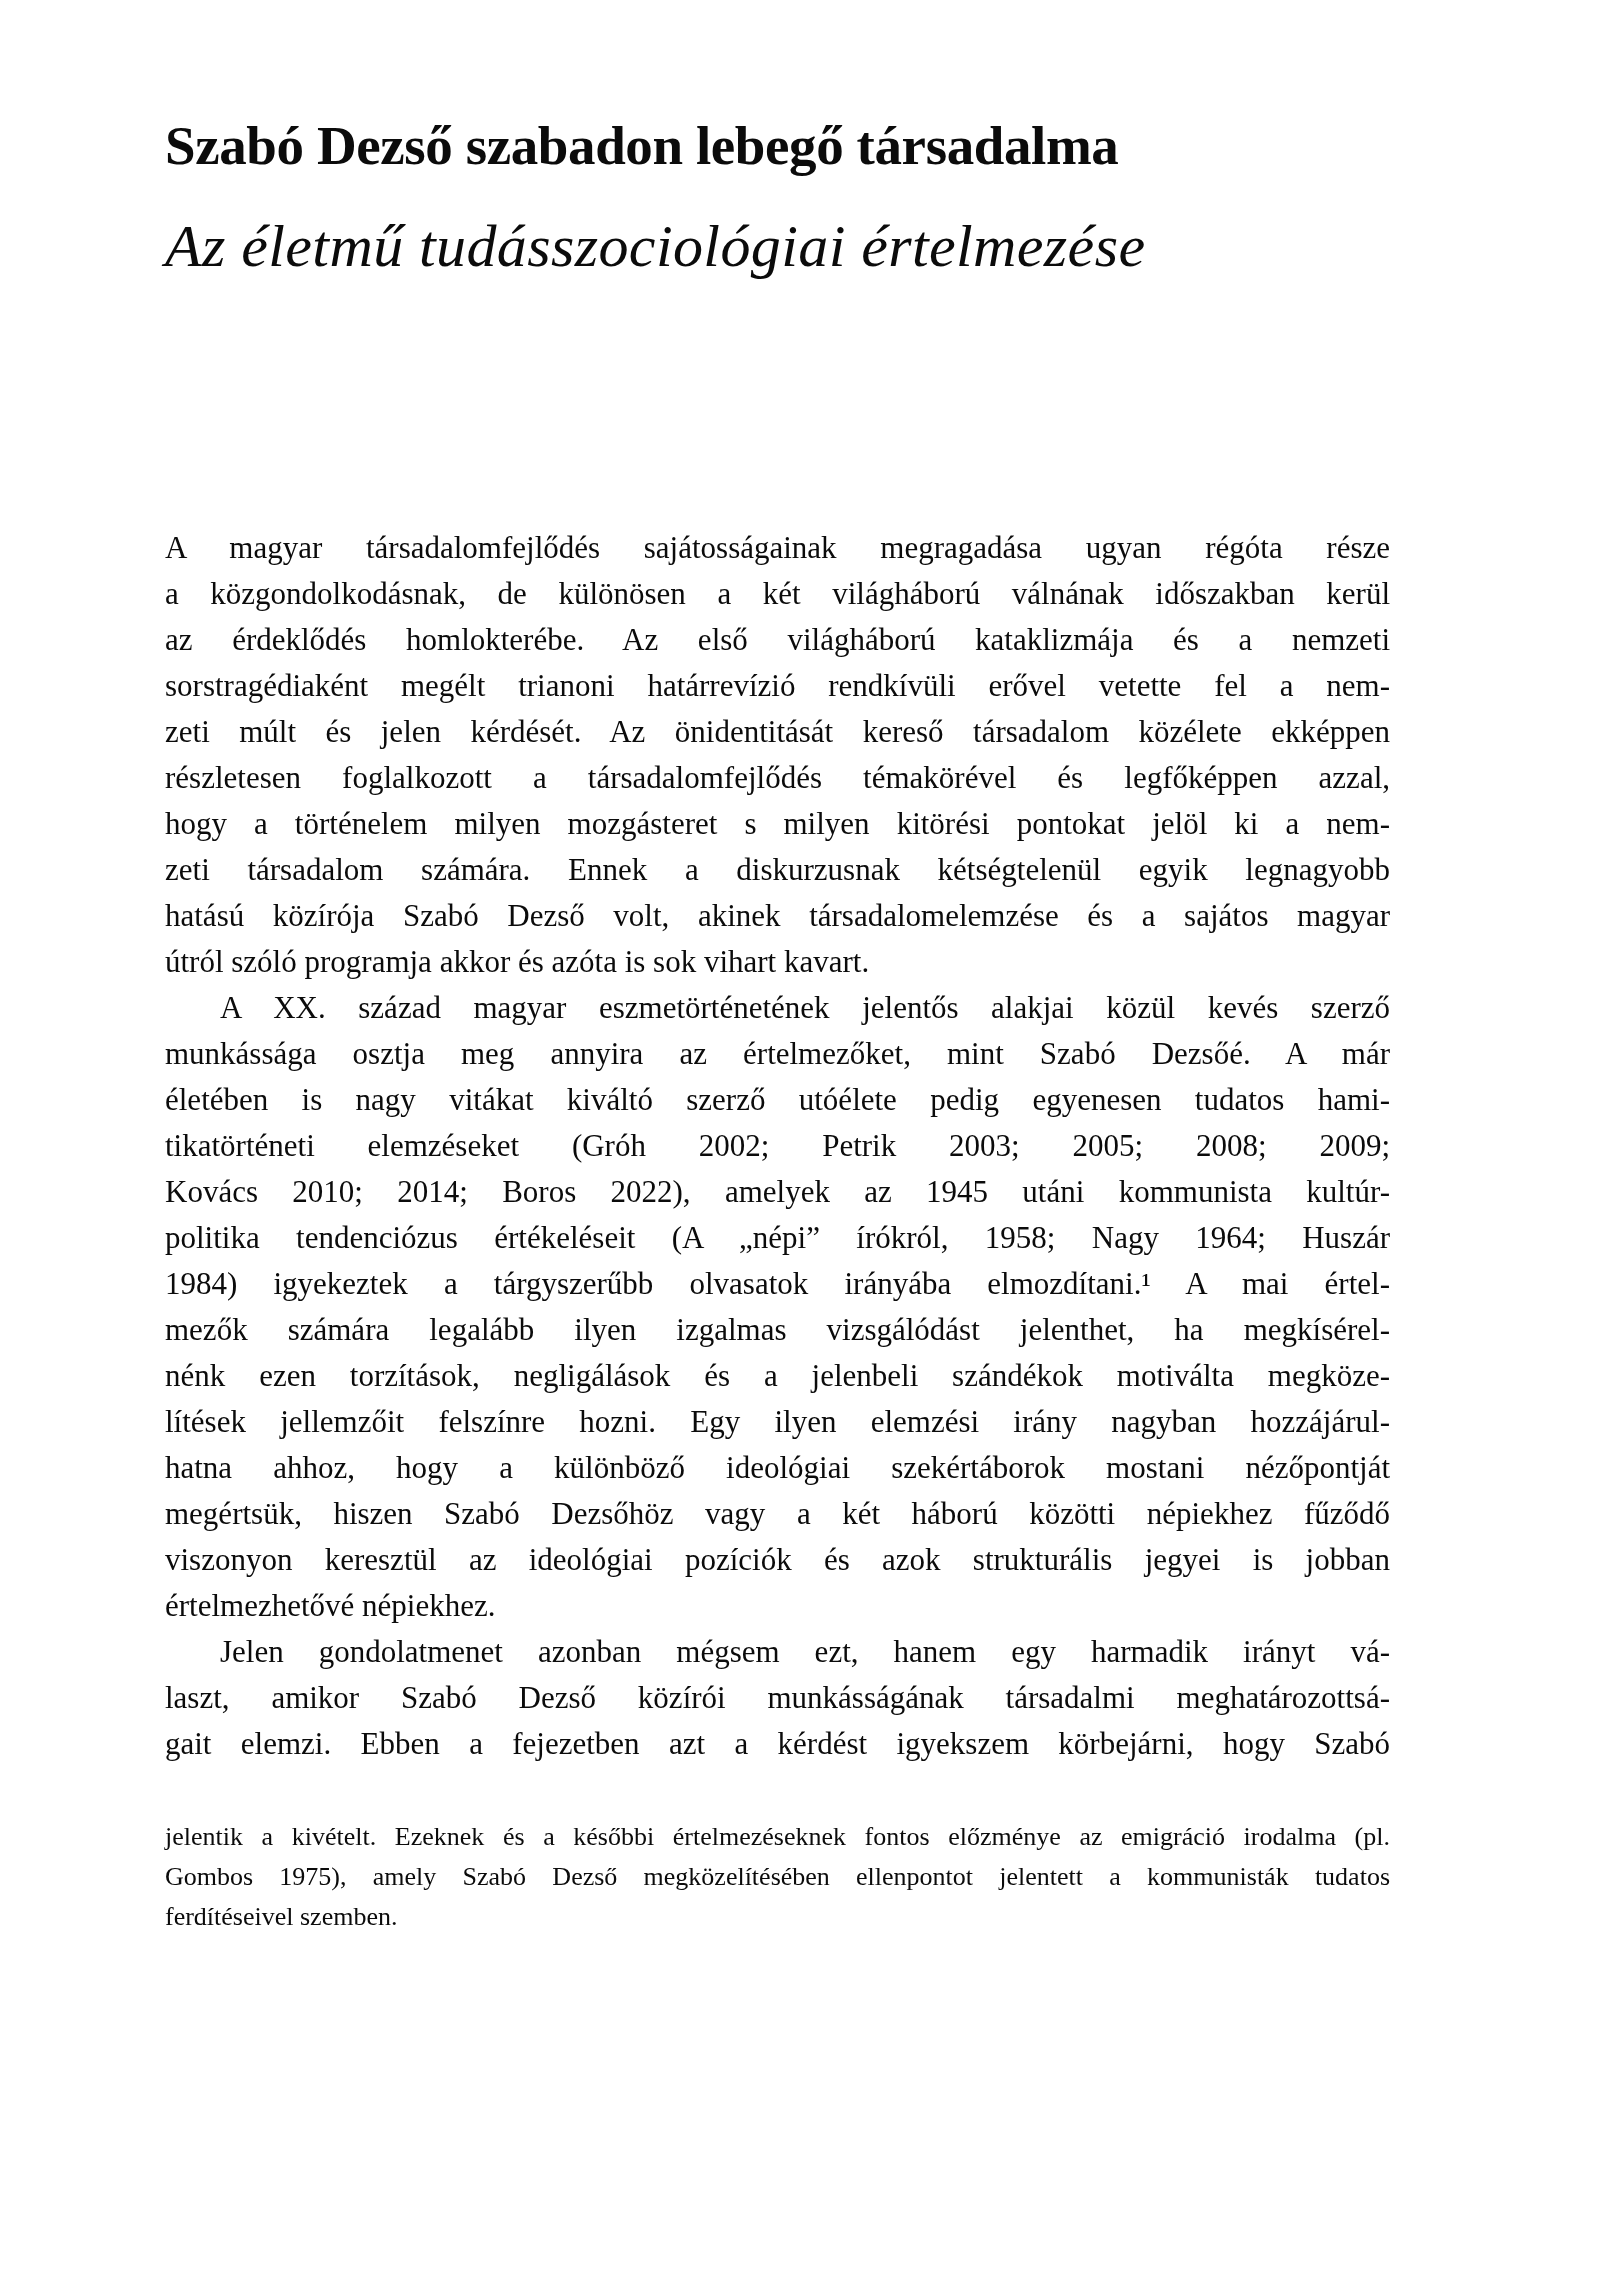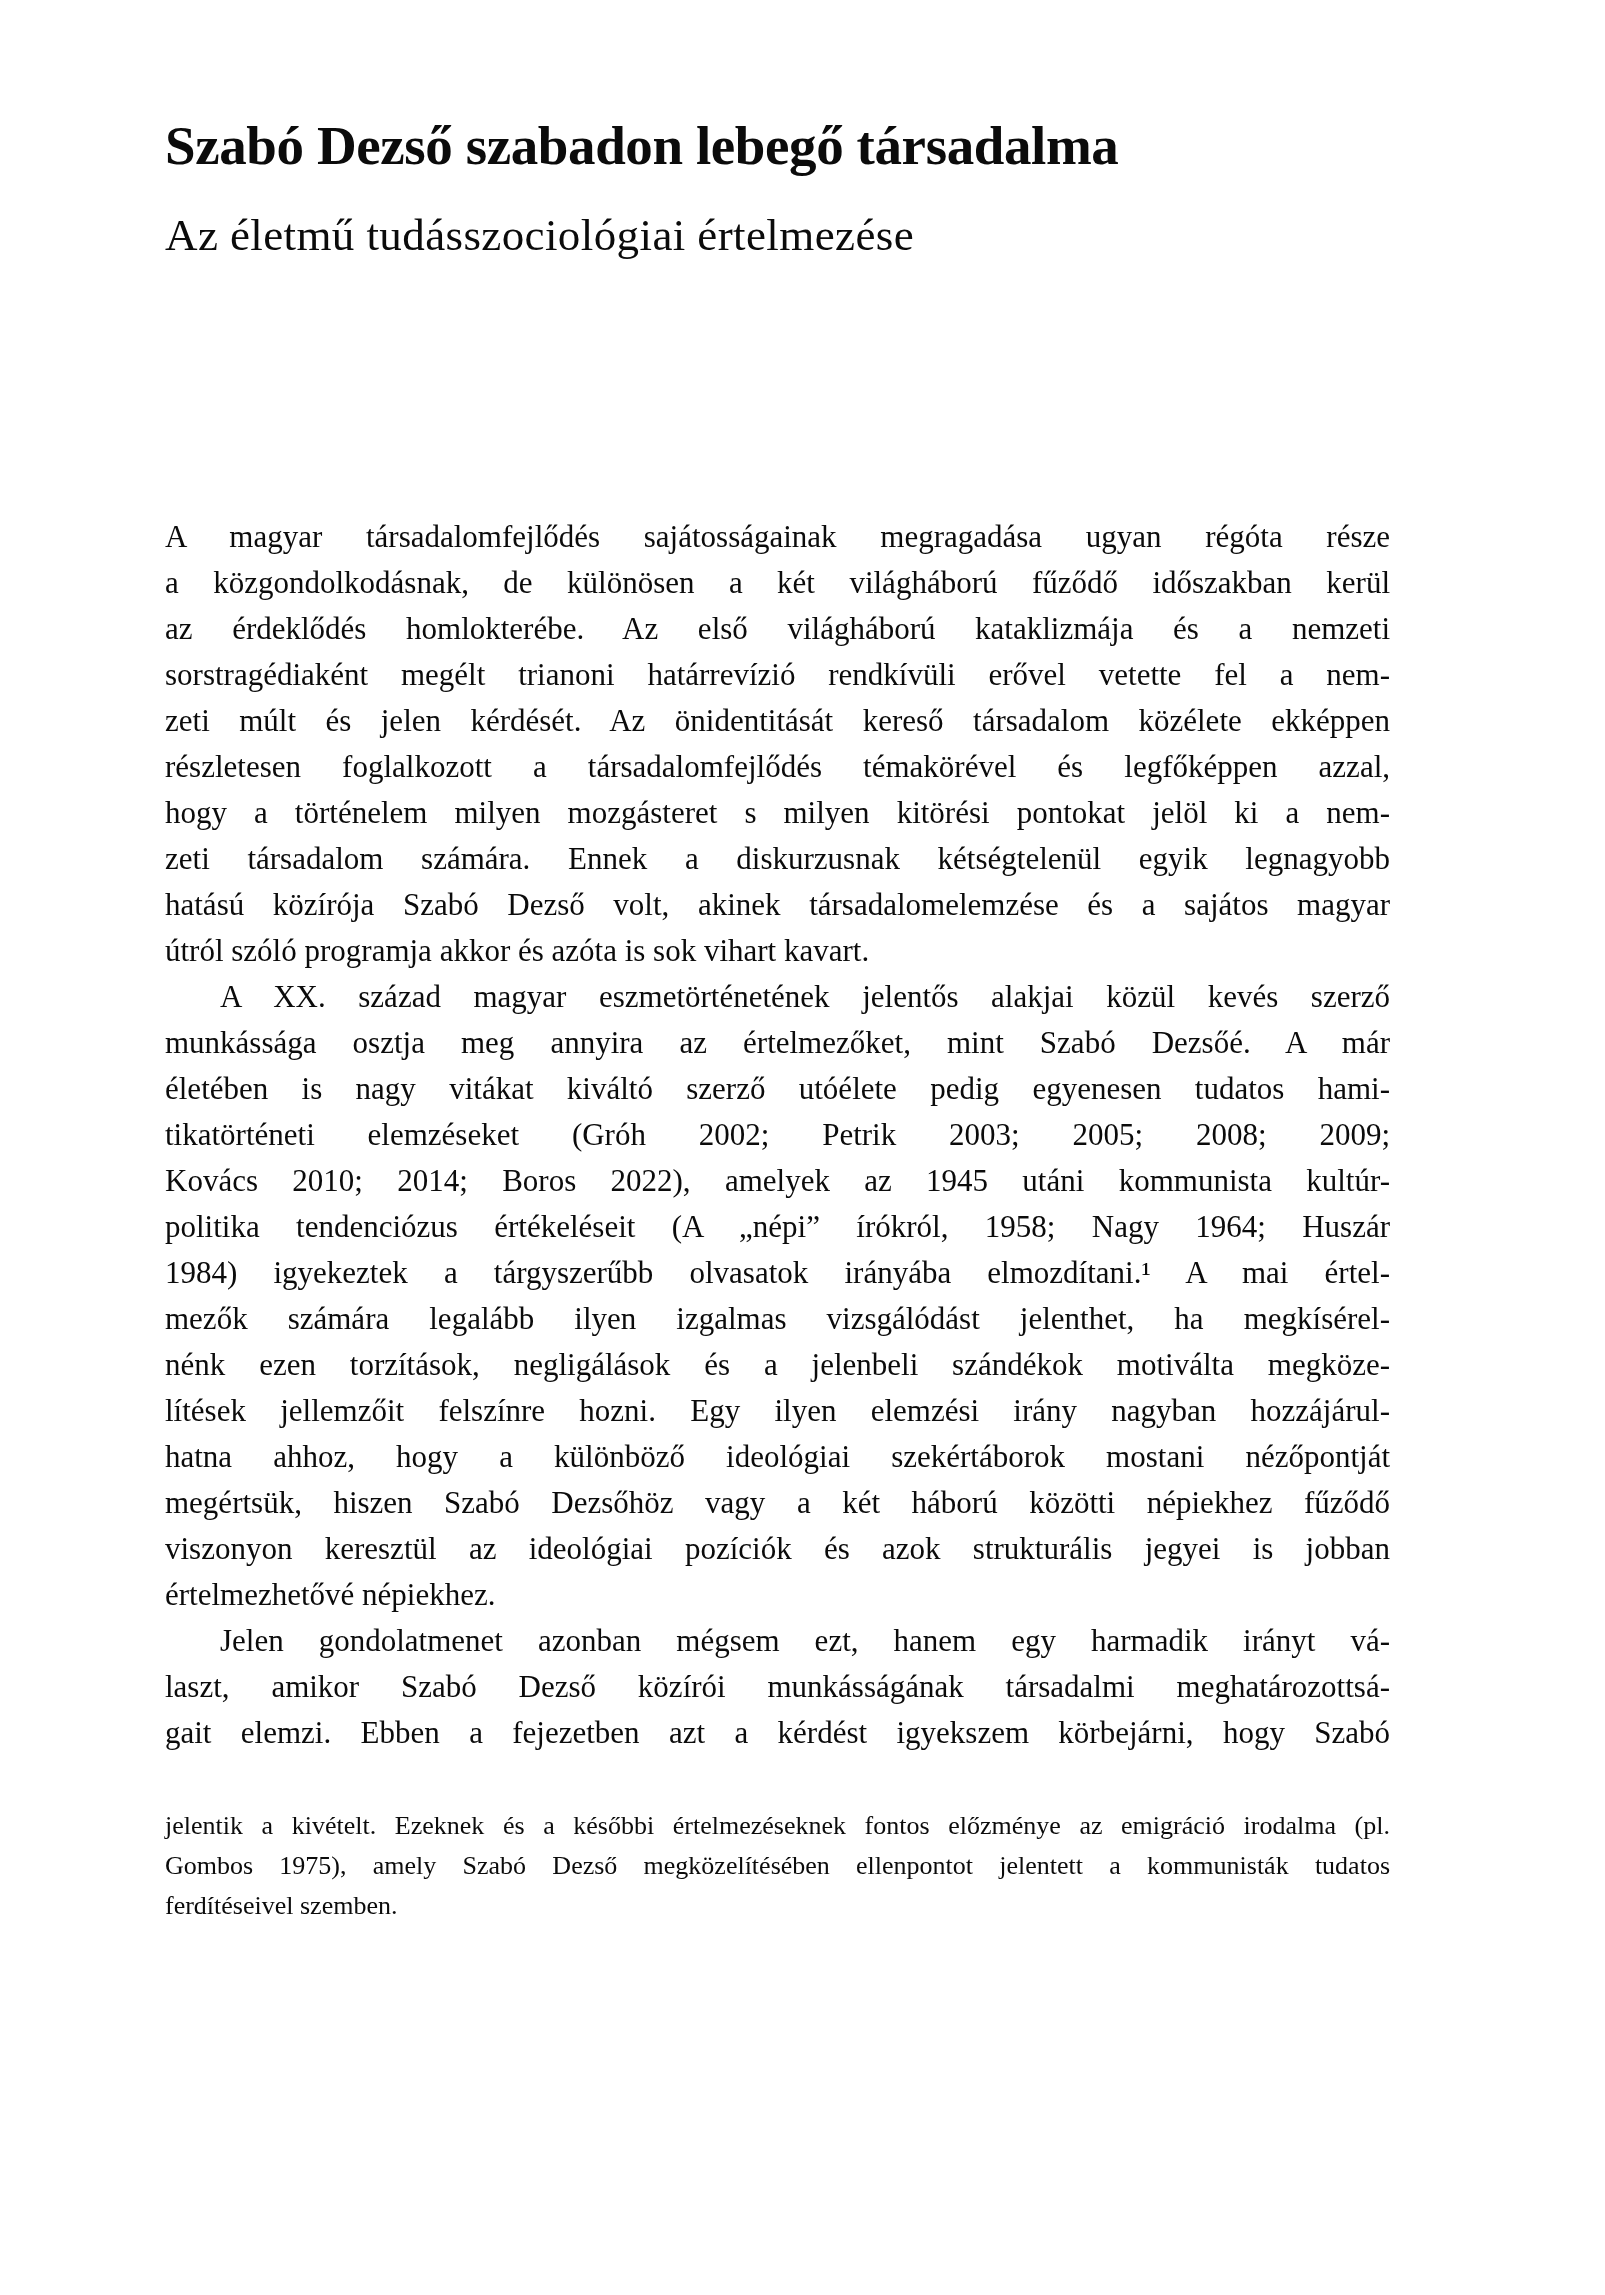--- a/index.html
+++ b/index.html
@@ -25,22 +25,23 @@
     margin: 0;
     font-family: "Liberation Serif", serif;
     font-weight: bold;
     font-size: 55px;
     line-height: 60px;
     letter-spacing: -0.4px;
     color: #0b0b0b;
     white-space: nowrap;
   }
   .subtitle {
-    margin-top: 33px;
-    font-size: 45px;
+    margin-top: 44px;
+    font-style: italic;
+    font-size: 60px;
     line-height: 53px;
     letter-spacing: 0.4px;
     white-space: nowrap;
   }
   .body-text {
     margin-top: 252px;
     font-size: 31px;
     line-height: 46px;
   }
   .line {
@@ -67,21 +68,21 @@
 </head>
 <body>
 
 <div class="page">
   <h1 class="title">Szabó Dezső szabadon lebegő társadalma</h1>
   <div class="subtitle">Az életmű tudásszociológiai értelmezése</div>
 
   <div class="body-text">
       <div class="paragraph">
         <div class="line">A magyar társadalomfejlődés sajátosságainak megragadása ugyan régóta része</div>
-        <div class="line">a közgondolkodásnak, de különösen a két világháború fűződő időszakban kerül</div>
+        <div class="line">a közgondolkodásnak, de különösen a két világháború válnának időszakban kerül</div>
         <div class="line">az érdeklődés homlokterébe. Az első világháború kataklizmája és a nemzeti</div>
         <div class="line">sorstragédiaként megélt trianoni határrevízió rendkívüli erővel vetette fel a nem-</div>
         <div class="line">zeti múlt és jelen kérdését. Az önidentitását kereső társadalom közélete ekképpen</div>
         <div class="line">részletesen foglalkozott a társadalomfejlődés témakörével és legfőképpen azzal,</div>
         <div class="line">hogy a történelem milyen mozgásteret s milyen kitörési pontokat jelöl ki a nem-</div>
         <div class="line">zeti társadalom számára. Ennek a diskurzusnak kétségtelenül egyik legnagyobb</div>
         <div class="line">hatású közírója Szabó Dezső volt, akinek társadalomelemzése és a sajátos magyar</div>
         <div class="line flush-last">útról szóló programja akkor és azóta is sok vihart kavart.</div>
       </div>
       <div class="paragraph">

